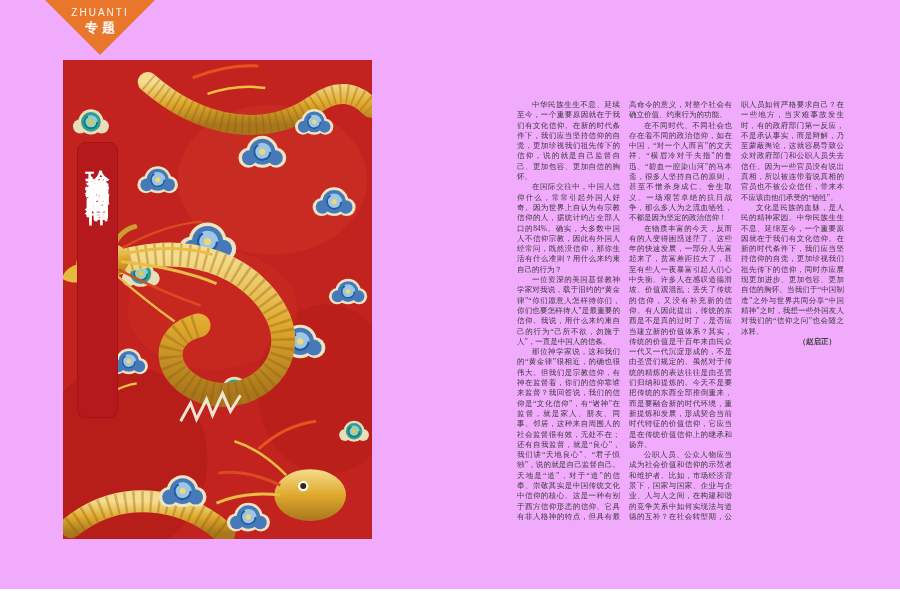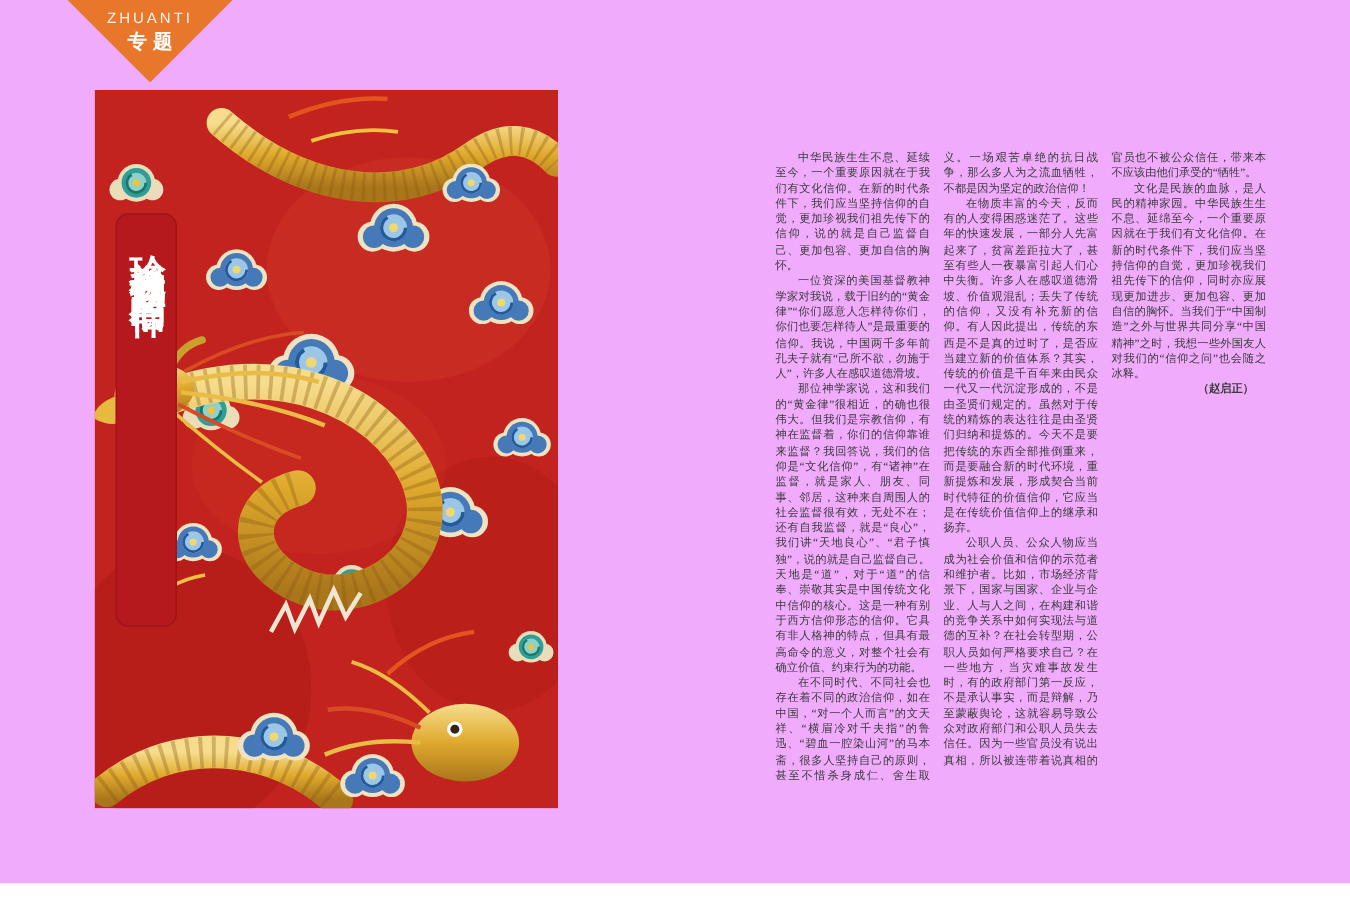--- a/index.html
+++ b/index.html
@@ -129,21 +129,22 @@
       <path d="M 30 350 q 18 -22 44 -26" stroke="#f0c040" stroke-width="2.4" fill="none"></path>
     </svg>
   </div>
 
   <div class="title-block">
     <div class="title-text">珍視我們自己的信仰</div>
   </div>
 
   <div class="article">
     <p>中华民族生生不息、延续至今，一个重要原因就在于我们有文化信仰。在新的时代条件下，我们应当坚持信仰的自觉，更加珍视我们祖先传下的信仰，说的就是自己监督自己、更加包容、更加自信的胸怀。</p>
-      <p>一位资深的美国基督教神学家对我说，载于旧约的“黄金律”“你们愿意人怎样待你们，你们也要怎样待人”是最重要的信仰。我说，中国两千多年前孔夫子就有“己所不欲，勿施于人”，许多人在感叹道德滑坡。</p>
+      <p>在国际交往中，中国人信仰什么，常常引起外国人好奇。因为世界上自认为有宗教信仰的人，据统计约占全部人口的84%。确实，大多数中国人不信仰宗教，因此有外国人经常问，既然没信仰，那你生活有什么准则？用什么来约束自己的行为？</p>
+      <p>一位资深的美国基督教神学家对我说，载于旧约的“黄金律”“你们愿意人怎样待你们，你们也要怎样待人”是最重要的信仰。我说，用什么来约束自己的行为“己所不欲，勿施于人”，一直是中国人的信条。</p>
       <p>那位神学家说，这和我们的“黄金律”很相近，的确也很伟大。但我们是宗教信仰，有神在监督着，你们的信仰靠谁来监督？我回答说，我们的信仰是“文化信仰”，有“诸神”在监督，就是家人、朋友、同事、邻居，这种来自周围人的社会监督很有效，无处不在；还有自我监督，就是“良心”，我们讲“天地良心”、“君子慎独”，说的就是自己监督自己。天地是“道”，对于“道”的信奉、崇敬其实是中国传统文化中信仰的核心。这是一种有别于西方信仰形态的信仰。它具有非人格神的特点，但具有最高命令的意义，对整个社会有确立价值、约束行为的功能。</p>
       <p>在不同时代、不同社会也存在着不同的政治信仰，如在中国，“对一个人而言”的文天祥、“横眉冷对千夫指”的鲁迅、“碧血一腔染山河”的马本斋，很多人坚持自己的原则，甚至不惜杀身成仁、舍生取义。一场艰苦卓绝的抗日战争，那么多人为之流血牺牲，不都是因为坚定的政治信仰！</p>
       <p>在物质丰富的今天，反而有的人变得困惑迷茫了。这些年的快速发展，一部分人先富起来了，贫富差距拉大了，甚至有些人一夜暴富引起人们心中失衡。许多人在感叹道德滑坡、价值观混乱；丢失了传统的信仰，又没有补充新的信仰。有人因此提出，传统的东西是不是真的过时了，是否应当建立新的价值体系？其实，传统的价值是千百年来由民众一代又一代沉淀形成的，不是由圣贤们规定的。虽然对于传统的精炼的表达往往是由圣贤们归纳和提炼的。今天不是要把传统的东西全部推倒重来，而是要融合新的时代环境，重新提炼和发展，形成契合当前时代特征的价值信仰，它应当是在传统价值信仰上的继承和扬弃。</p>
       <p>公职人员、公众人物应当成为社会价值和信仰的示范者和维护者。比如，市场经济背景下，国家与国家、企业与企业、人与人之间，在构建和谐的竞争关系中如何实现法与道德的互补？在社会转型期，公职人员如何严格要求自己？在一些地方，当灾难事故发生时，有的政府部门第一反应，不是承认事实，而是辩解，乃至蒙蔽舆论，这就容易导致公众对政府部门和公职人员失去信任。因为一些官员没有说出真相，所以被连带着说真相的官员也不被公众信任，带来本不应该由他们承受的“牺牲”。</p>
       <p>文化是民族的血脉，是人民的精神家园。中华民族生生不息、延绵至今，一个重要原因就在于我们有文化信仰。在新的时代条件下，我们应当坚持信仰的自觉，更加珍视我们祖先传下的信仰，同时亦应展现更加进步、更加包容、更加自信的胸怀。当我们于“中国制造”之外与世界共同分享“中国精神”之时，我想一些外国友人对我们的“信仰之问”也会随之冰释。</p>
       <p class="byline">（赵启正）</p>
   </div>
 
 </div>
 

